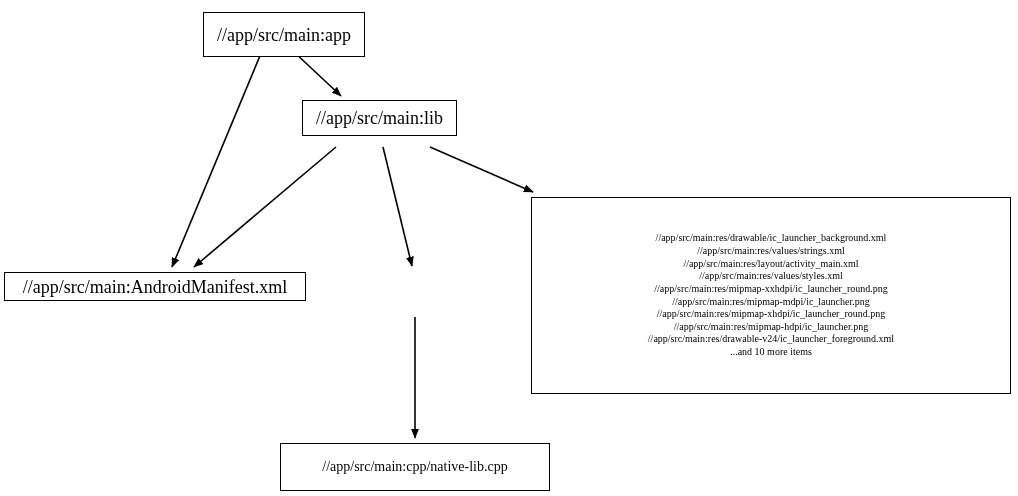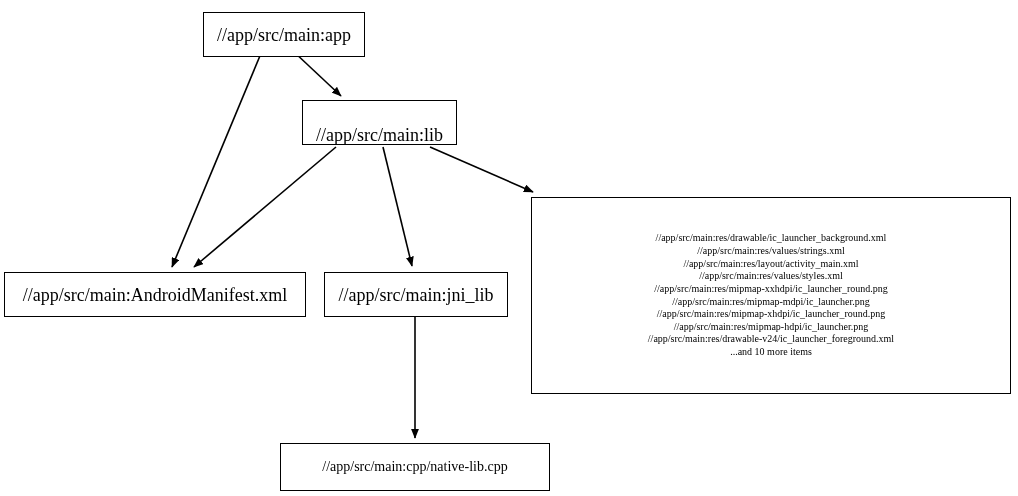--- a/index.html
+++ b/index.html
@@ -52,26 +52,25 @@
     text-align: center;
   }
 
   
   #node-app {
     left: 203px;  top: 6px;   width: 162px; height: 45px;
     font-size: 18px;
     margin-top: 6px;
   }
   #node-lib {
-    left: 302px;  top: 100px; width: 155px; height: 45px;
+    left: 302px;  top: 100px; width: 155px; height: 36px;
     font-size: 18px;
-    align-items: flex-end;
   }
   #node-manifest {
-    left: 4px;    top: 272px; width: 302px; height: 45px;
+    left: 4px;    top: 272px; width: 302px; height: 29px;
     font-size: 18px;
   }
   #node-jnilib {
     left: 324px;  top: 272px; width: 184px; height: 45px;
     font-size: 18px;
   }
   #node-resources {
     left: 531px;  top: 197px; width: 480px; height: 197px;
     font-size: 10px;
   }
@@ -125,23 +124,20 @@
   </div>
 
   <div class="gnode" id="node-lib">
     <span class="gnode-label">//app/src/main:lib</span>
   </div>
 
   <div class="gnode" id="node-manifest">
     <span class="gnode-label">//app/src/main:AndroidManifest.xml</span>
   </div>
 
-  <div class="gnode" id="node-jnilib">
-    <span class="gnode-label">//app/src/main:jni_lib</span>
-  </div>
 
   <div class="gnode" id="node-resources">
     <span class="gnode-label">//app/src/main:res/drawable/ic_launcher_background.xml
 //app/src/main:res/values/strings.xml
 //app/src/main:res/layout/activity_main.xml
 //app/src/main:res/values/styles.xml
 //app/src/main:res/mipmap-xxhdpi/ic_launcher_round.png
 //app/src/main:res/mipmap-mdpi/ic_launcher.png
 //app/src/main:res/mipmap-xhdpi/ic_launcher_round.png
 //app/src/main:res/mipmap-hdpi/ic_launcher.png

